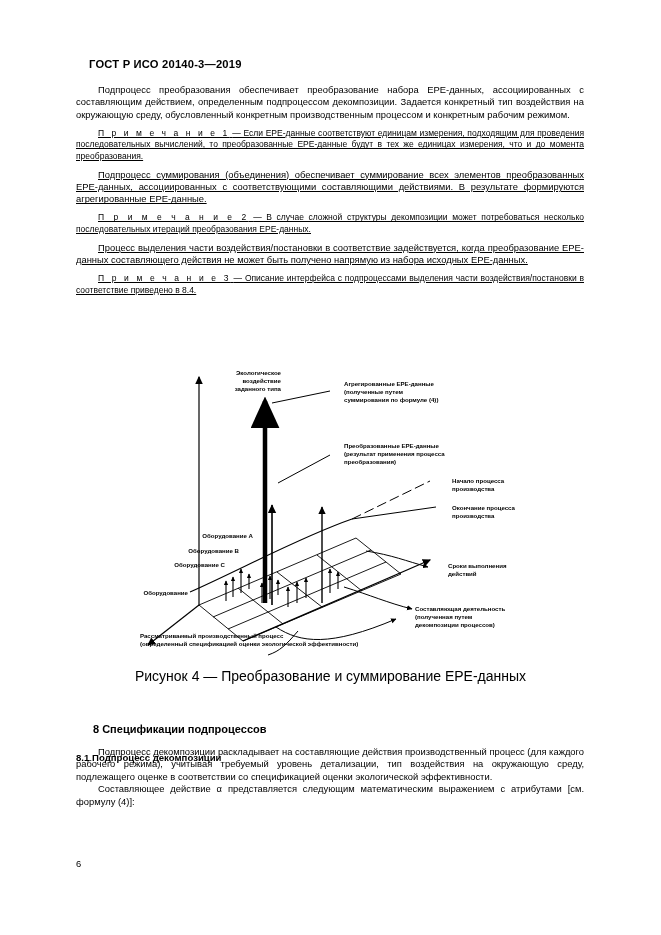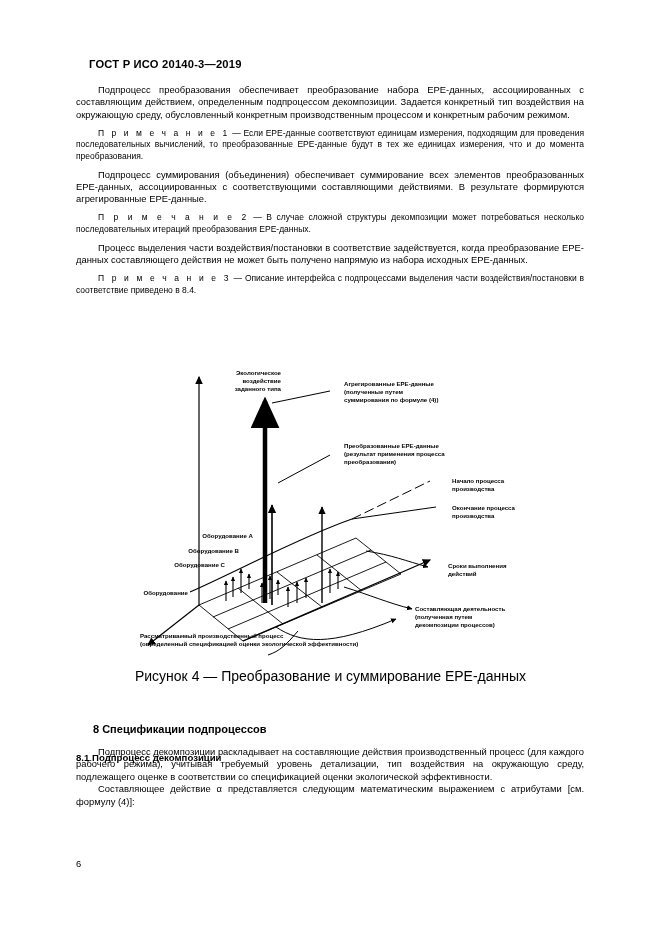--- a/index.html
+++ b/index.html
@@ -17,21 +17,21 @@
     position:absolute; left:89px; top:58px;
     font-size:11.2px; font-weight:bold; letter-spacing:0.2px;
   }
 
   .body-text {
     position:absolute; left:76px; top:84px; width:508px;
     font-size:9.4px; line-height:12.45px; text-align:justify;
   }
   .body-text p { margin:0 0 0 0; text-indent:22px; }
   .body-text p.note { text-indent:22px; font-size:8.5px; line-height:11.4px; margin-top:6px; }
-  .body-text p.gap { margin-top:6.5px; }
+  .body-text p.gap { margin-top:6.5px;text-decoration:underline; }
   .note .nlabel { letter-spacing:2.4px; }
 
   
   .figure { position:absolute; left:0; top:355px; width:661px; height:330px; }
   .figure svg { display:block; }
 
   .fig-caption {
     position:absolute; left:0; top:668px; width:661px;
     text-align:center; font-size:14px;
   }

